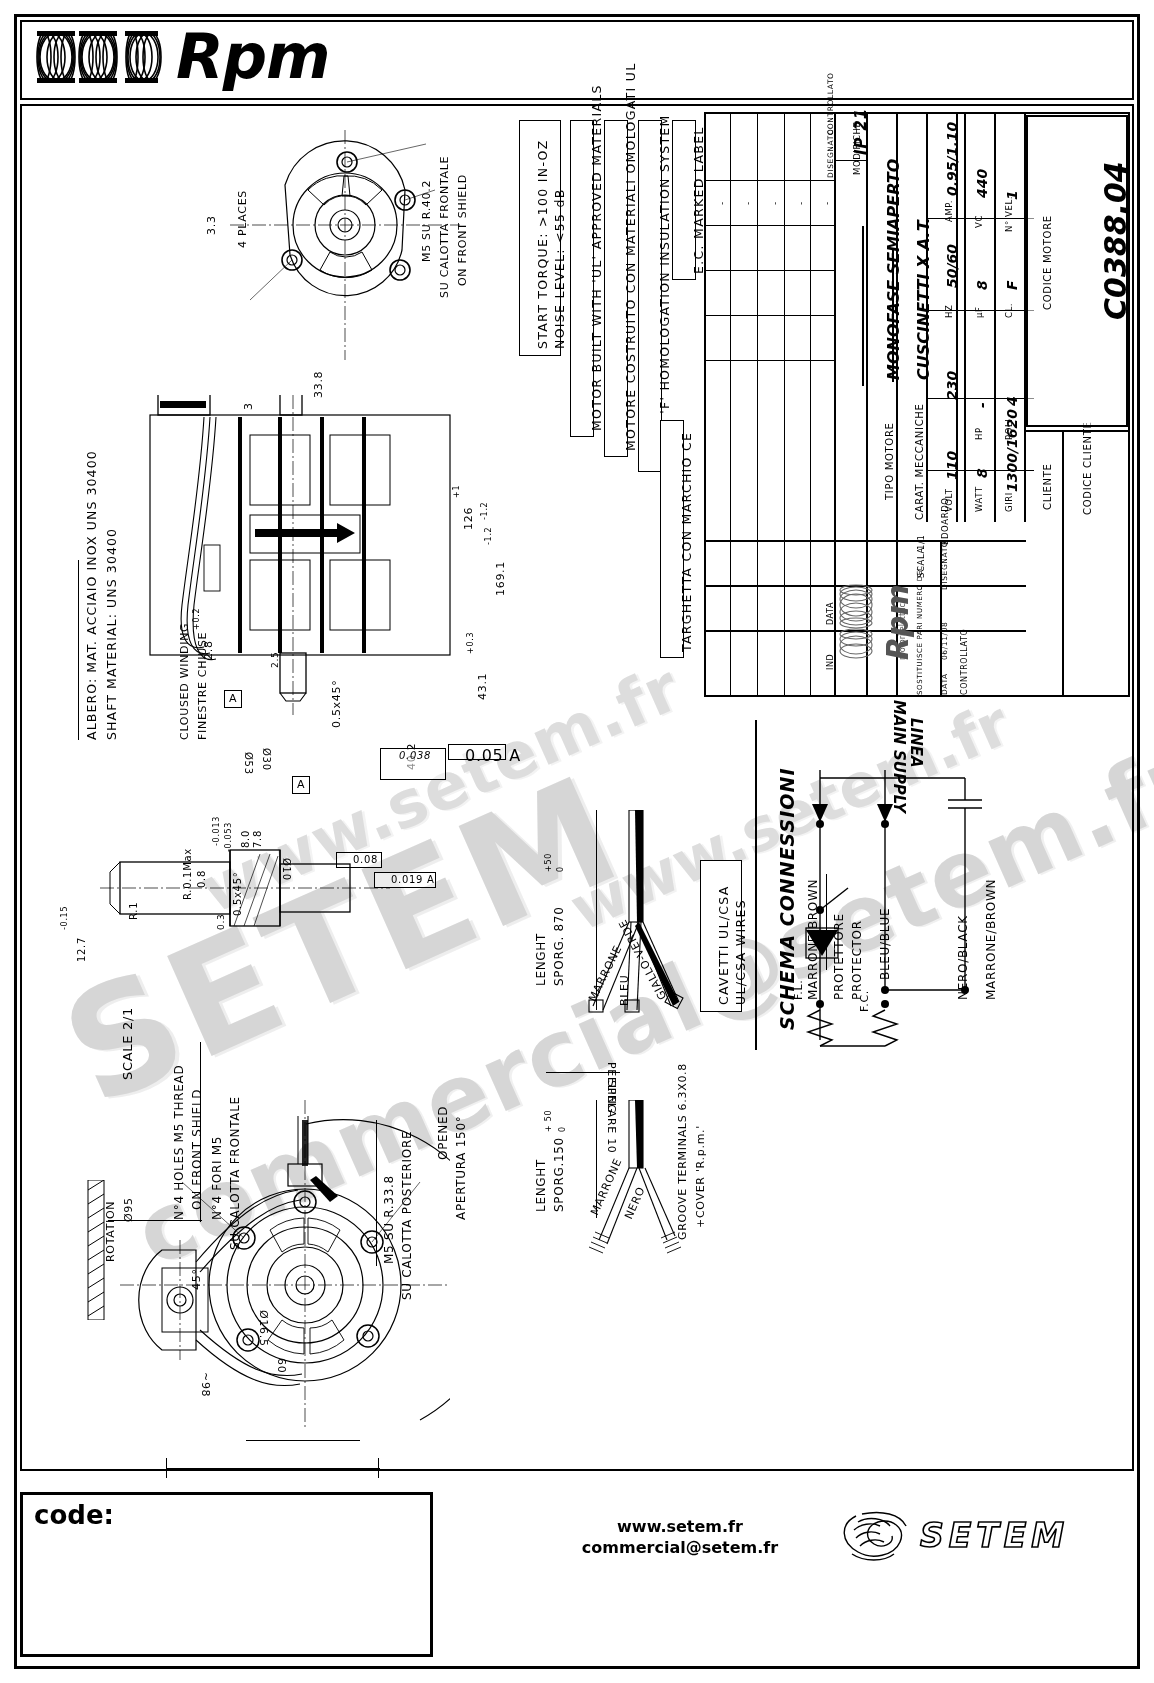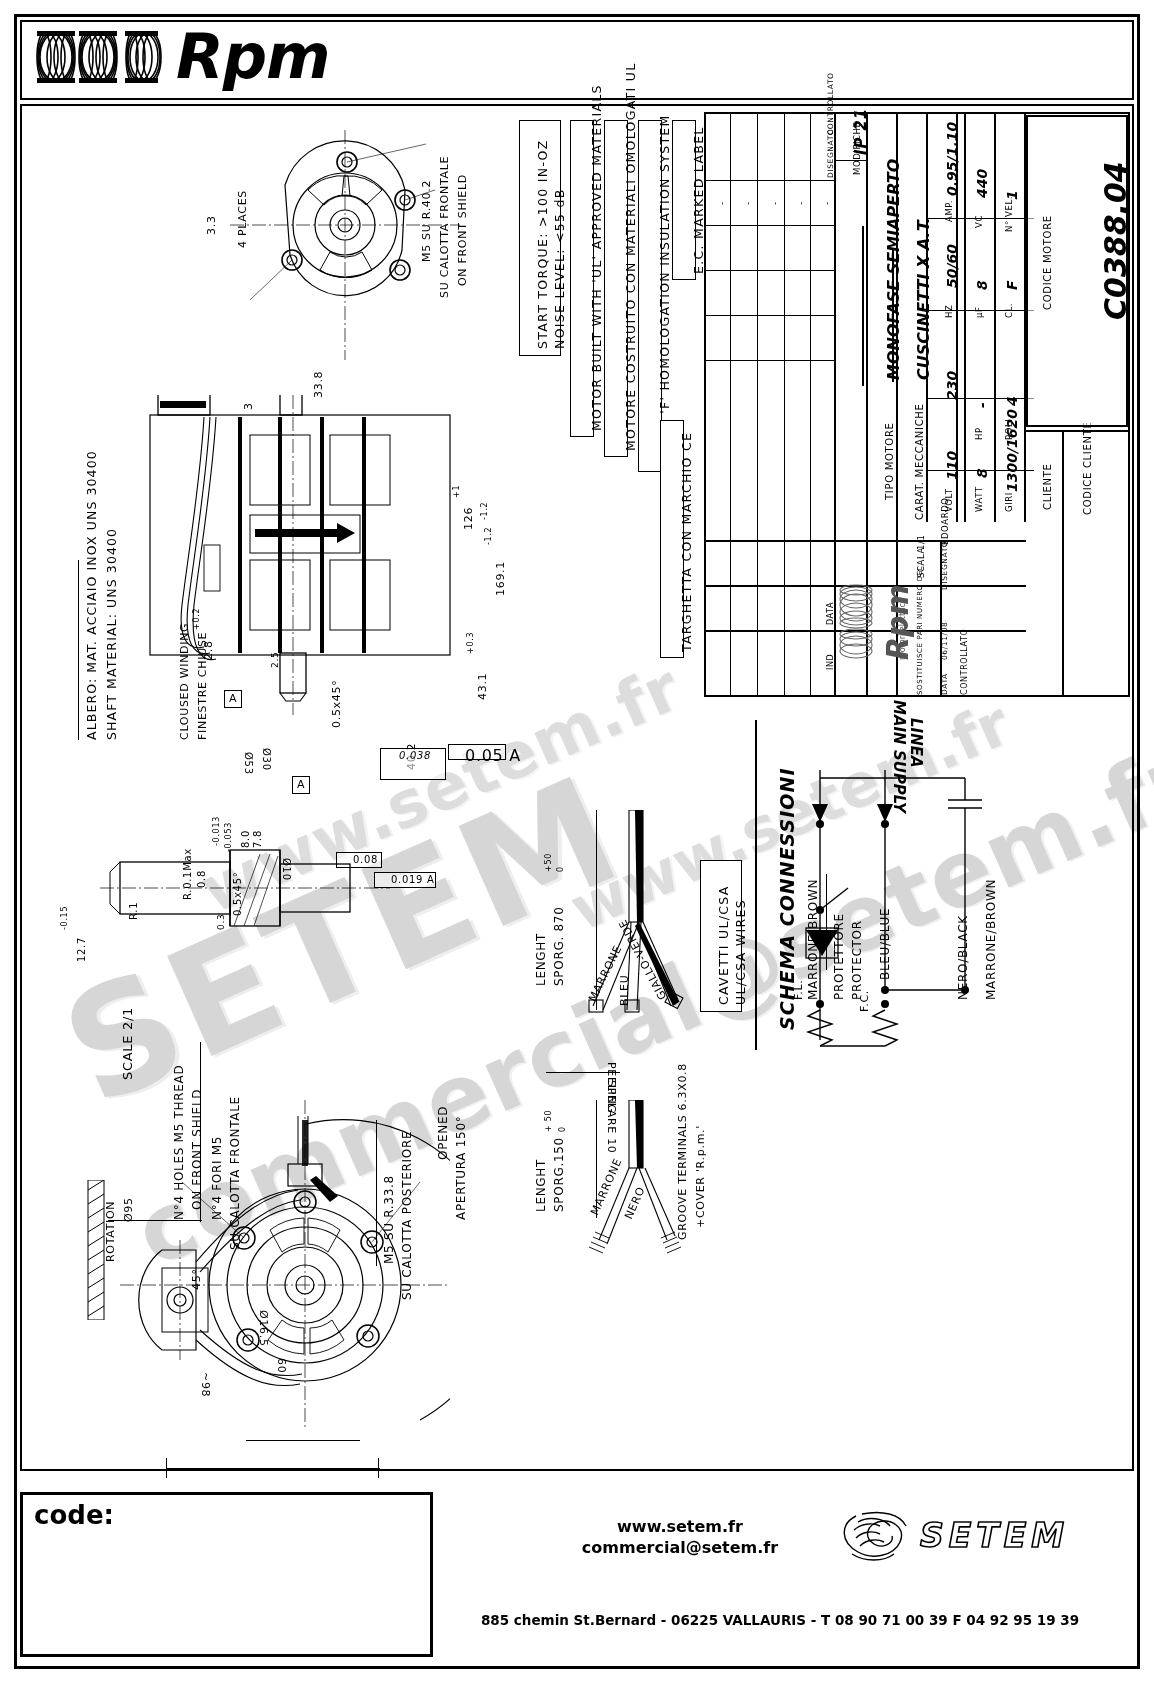--- a/index.html
+++ b/index.html
@@ -654,21 +654,20 @@
   <div class="v rot90 dim" style="left:984px;top:1000px;font-size:12px;">MARRONE/BROWN</div>
   <div class="v rot90 dim" style="left:792px;top:1000px;font-size:11px;">F.L.</div>
   <div class="v rot90 dim" style="left:858px;top:1012px;font-size:11px;">F.C.</div>
 
   <div class="code-lbl">code:</div>
 
   <div class="f-web">
     <div>www.setem.fr</div>
     <div>commercial@setem.fr</div>
   </div>
-  <div class="f-addr">885 chemin St.Bernard  -  06225 VALLAURIS  -  T 08 90 71 00 39   F 04 92 95 19 39</div>
 
   <div class="setem-logo">
     <svg width="300" height="56" viewBox="0 0 300 56" style="position:absolute;left:0;top:0;">
       <g fill="none" stroke="#000" stroke-width="1.4">
         <path d="M18 8 C 2 16, 2 34, 20 44 C 34 52, 56 48, 62 34 C 68 20, 54 10, 40 14 C 28 18, 26 30, 36 36 C 44 41, 56 36, 54 28"></path>
         <path d="M24 6 C 44 2, 62 6, 68 18"></path>
         <path d="M14 46 C 26 54, 46 54, 56 46"></path>
         <path d="M20 14 C 30 8, 46 10, 52 18"></path>
         <path d="M16 22 C 22 16, 34 14, 42 18"></path>
         <path d="M18 30 C 24 24, 34 22, 42 26"></path>

